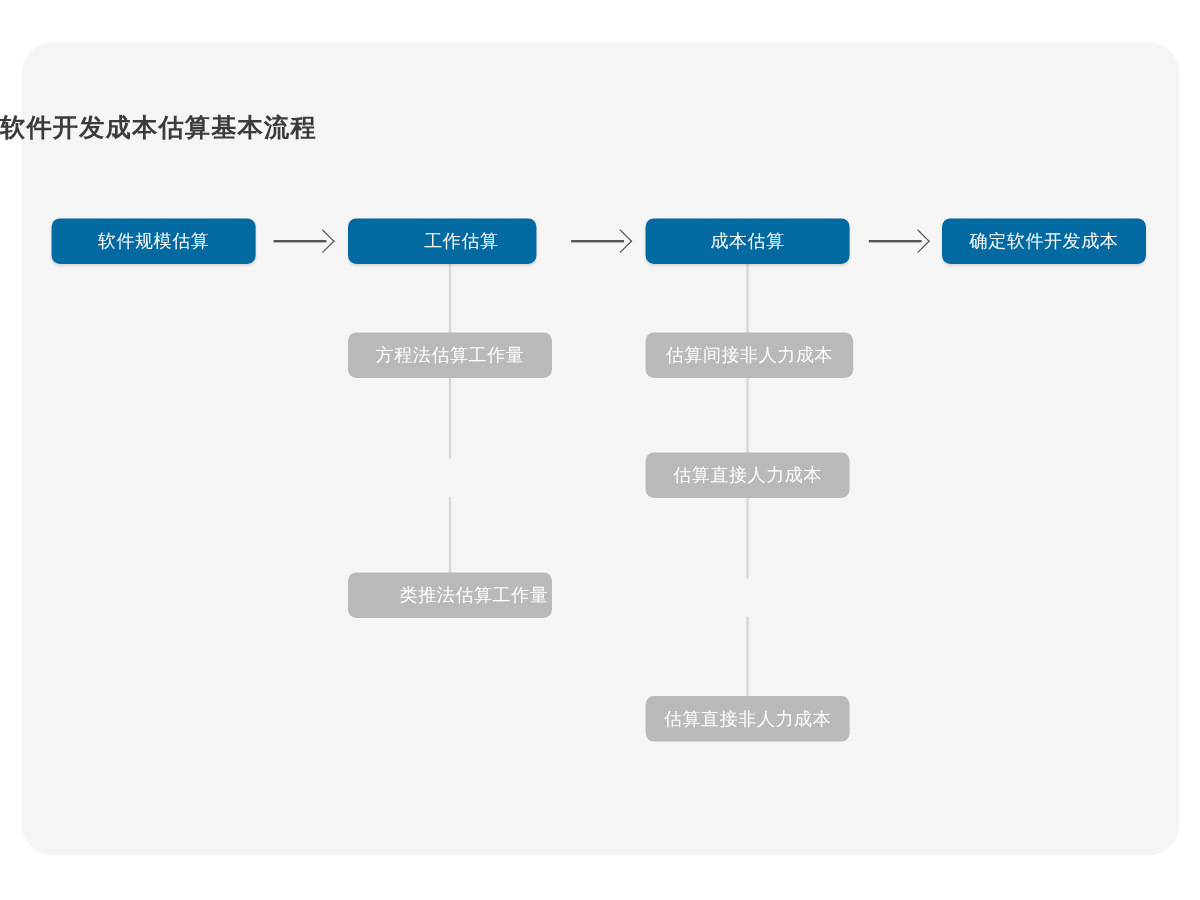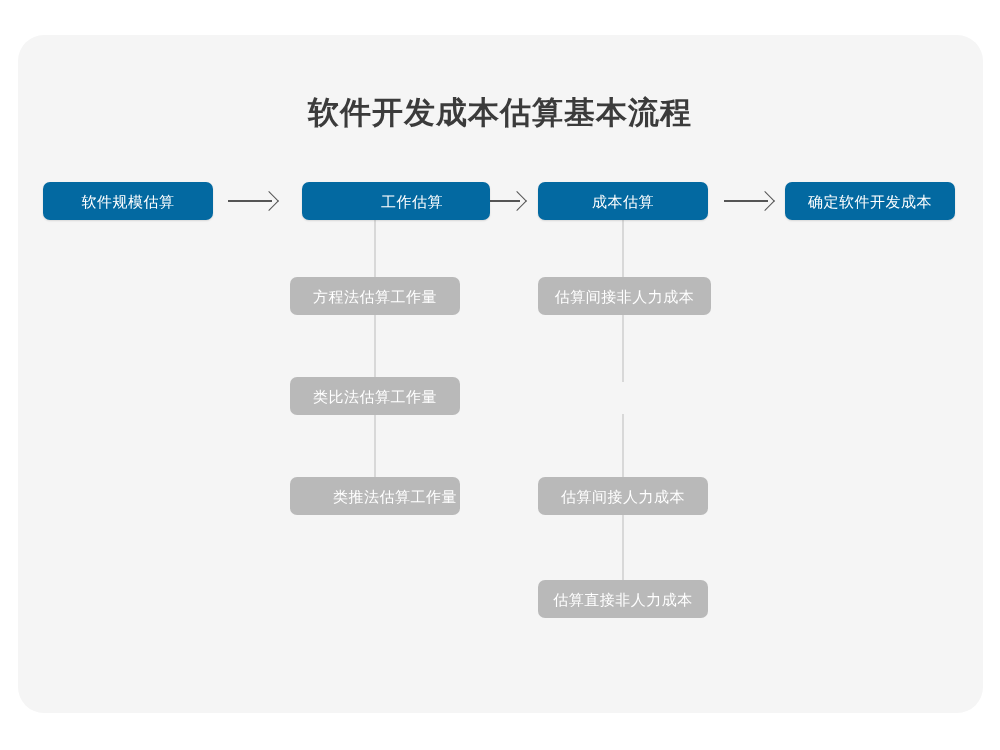--- a/index.html
+++ b/index.html
@@ -31,22 +31,21 @@
     background: #f5f5f5;
     border-radius: 26px;
   }
 
   
   #title {
     position: absolute;
     left: 0;
     top: 92px;
     width: 1000px;
-    text-align: center;
-    font-size: 31px;
+    font-size: 21px;
     font-weight: 700;
     color: #3b3b3b;
     letter-spacing: 1px;
     white-space: nowrap;
   }
 
   
   .node {
     position: absolute;
     display: flex;
@@ -131,32 +130,31 @@
     <div class="head"></div>
   </div>
 
   <div class="arrow" style="left:724px; width:48px;">
     <div class="shaft" style="width:44px;"></div>
     <div class="head"></div>
   </div>
 
   <div class="node primary" style="left:43px; top:182px; width:170px;">软件规模估算</div>
 
-  <div class="node primary" style="left:302px; top:182px; width:188px;padding-left:32px;">工作估算</div>
+  <div class="node primary" style="left:290px; top:182px; width:157px;padding-left:32px;">工作估算</div>
 
   <div class="node primary" style="left:538px; top:182px; width:170px;">成本估算</div>
 
   <div class="node primary" style="left:785px; top:182px; width:170px;">确定软件开发成本</div>
 
   <div class="node sub" style="left:290px; top:277px; width:170px;">方程法估算工作量</div>
 
-  <div class="node sub" style="left:290px; top:377px; width:170px;">类比法估算工作量</div>
 
   <div class="node sub" style="left:290px; top:477px; width:170px;padding-left:40px;">类推法估算工作量</div>
 
   <div class="node sub" style="left:538px; top:277px; width:173px;">估算间接非人力成本</div>
 
+  <div class="node sub" style="left:538px; top:377px; width:170px;">估算直接人力成本</div>
 
-  <div class="node sub" style="left:538px; top:477px; width:170px;">估算间接人力成本</div>
 
   <div class="node sub" style="left:538px; top:580px; width:170px;">估算直接非人力成本</div>
 
 </div>
 
 </body></html>

